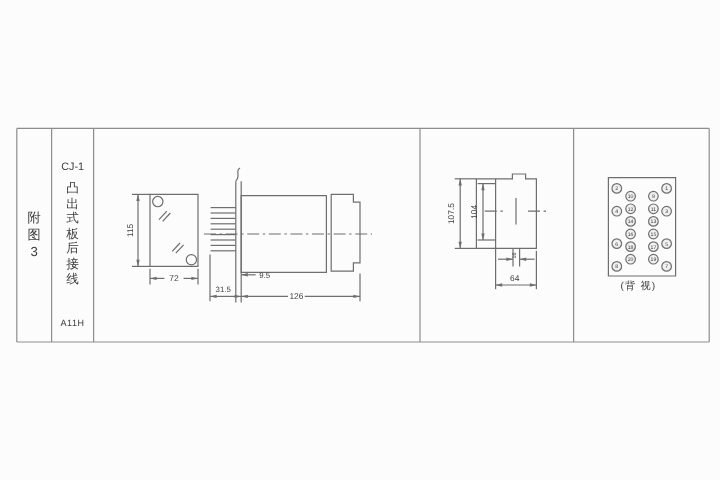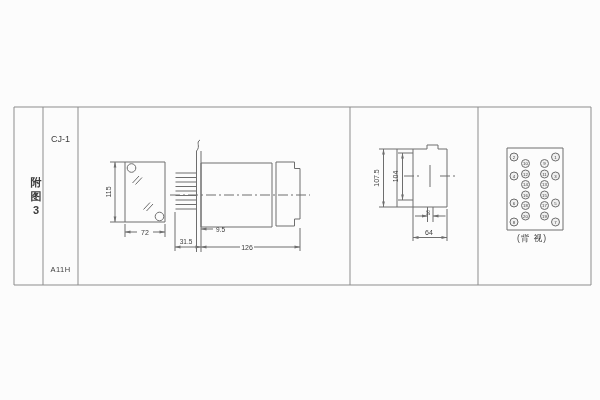--- a/index.html
+++ b/index.html
@@ -29,21 +29,21 @@
   }
   .dimnum{font-size:7px;}
   .dimnum-s{font-size:6.5px;}
   .dimnum-xs{font-size:4.5px;}
   .term-label{font-size:4.3px;text-anchor:middle;}
   .caption{font-size:8.5px;text-anchor:middle;letter-spacing:1px;}
   .cl{stroke-dasharray:10 3 2 3;}
   .term-c{fill:#f0f0f0;}
   
   .cell{position:absolute;box-sizing:border-box;}
-  .cell1{left:14px;top:107px;width:29px;height:178px;display:flex;align-items:center;justify-content:flex-end;font-weight:bold;}
+  .cell1{left:14px;top:107px;width:29px;height:178px;display:flex;align-items:center;justify-content:center;}
   .cell2{left:43px;top:107px;width:35px;height:230px;}
   .vtext{width:14px;text-align:center;line-height:1.3;word-break:break-all;font-size:11px;}
   .model{position:absolute;top:27px;left:0;right:0;text-align:center;font-size:9px;}
   .mount{position:absolute;top:44px;left:11px;width:13px;text-align:center;line-height:1.2;word-break:break-all;font-size:10.5px;}
   .doccode{position:absolute;top:158px;left:0;right:0;text-align:center;font-size:7.5px;letter-spacing:.5px;}
 </style>
 </head>
 <body>
 
 <div class="stage">
@@ -233,16 +233,17 @@
       <text class="caption" x="532" y="241">(背 视)</text>
     </g>
   </svg>
 
   <div class="cell cell1">
     <div class="vtext">附图3</div>
   </div>
 
   <div class="cell cell2">
     <div class="model">CJ-1</div>
+    <div class="mount">凸出式板后接线</div>
     <div class="doccode">A11H</div>
   </div>
 
 </div>
 
 </body></html>

